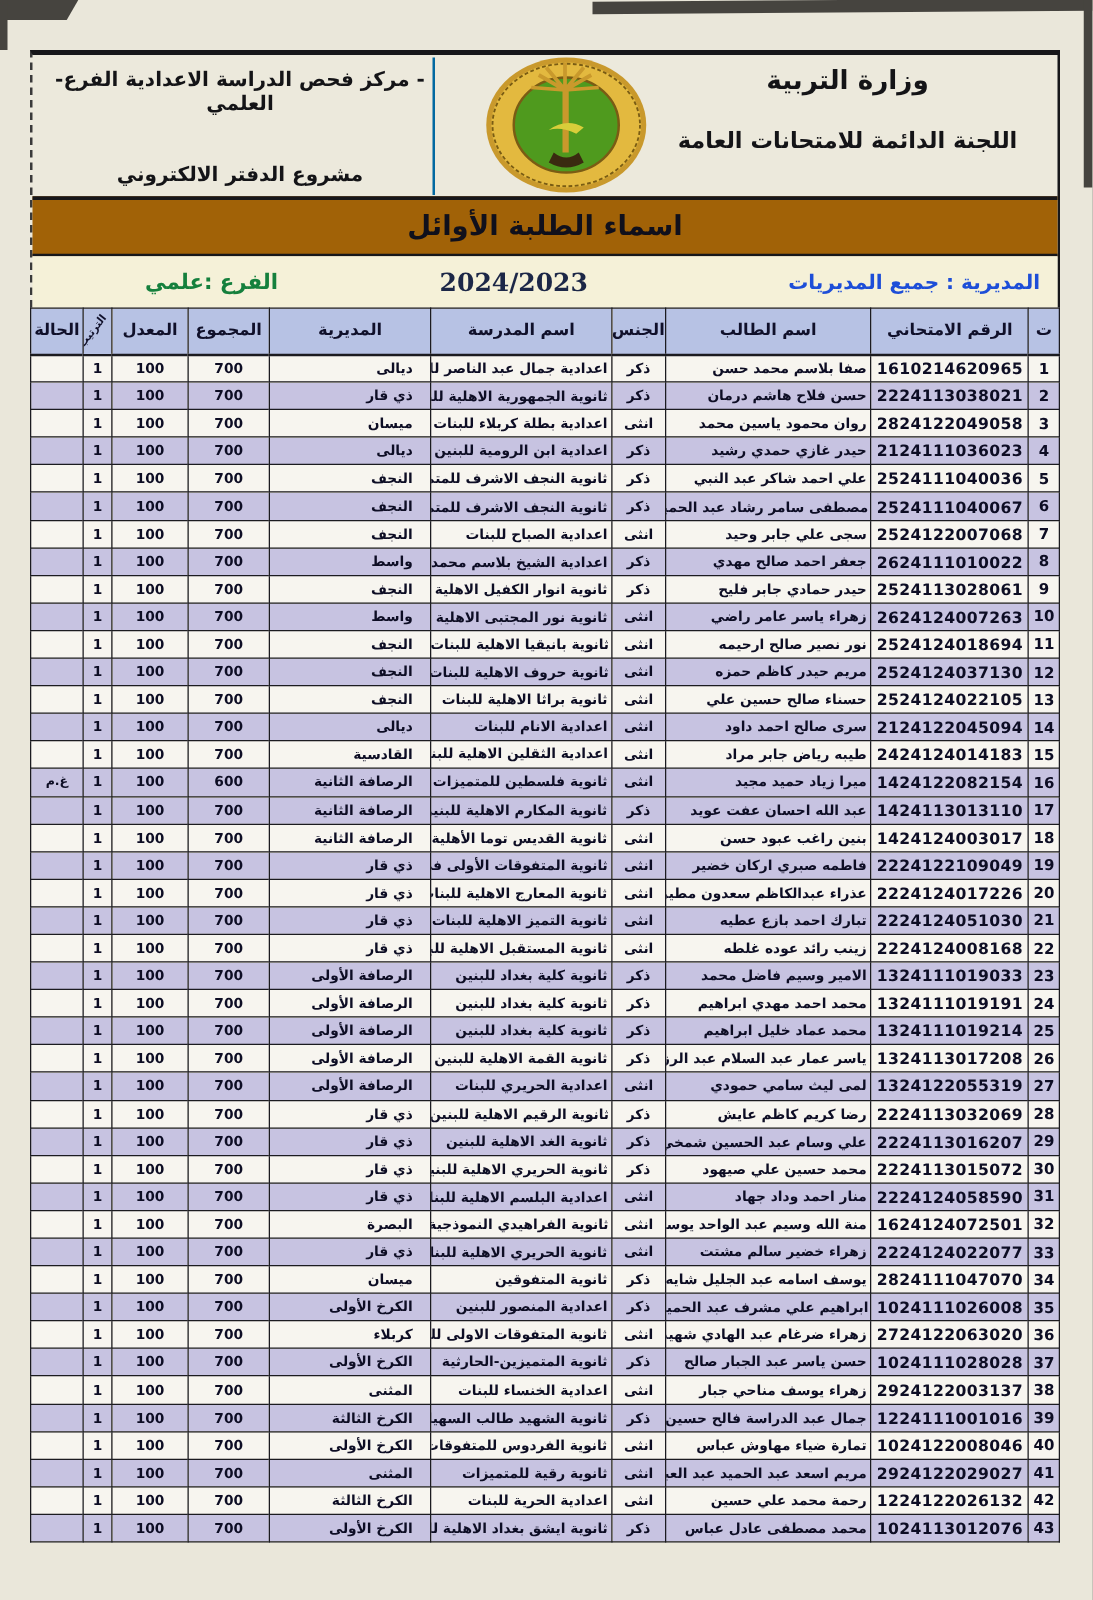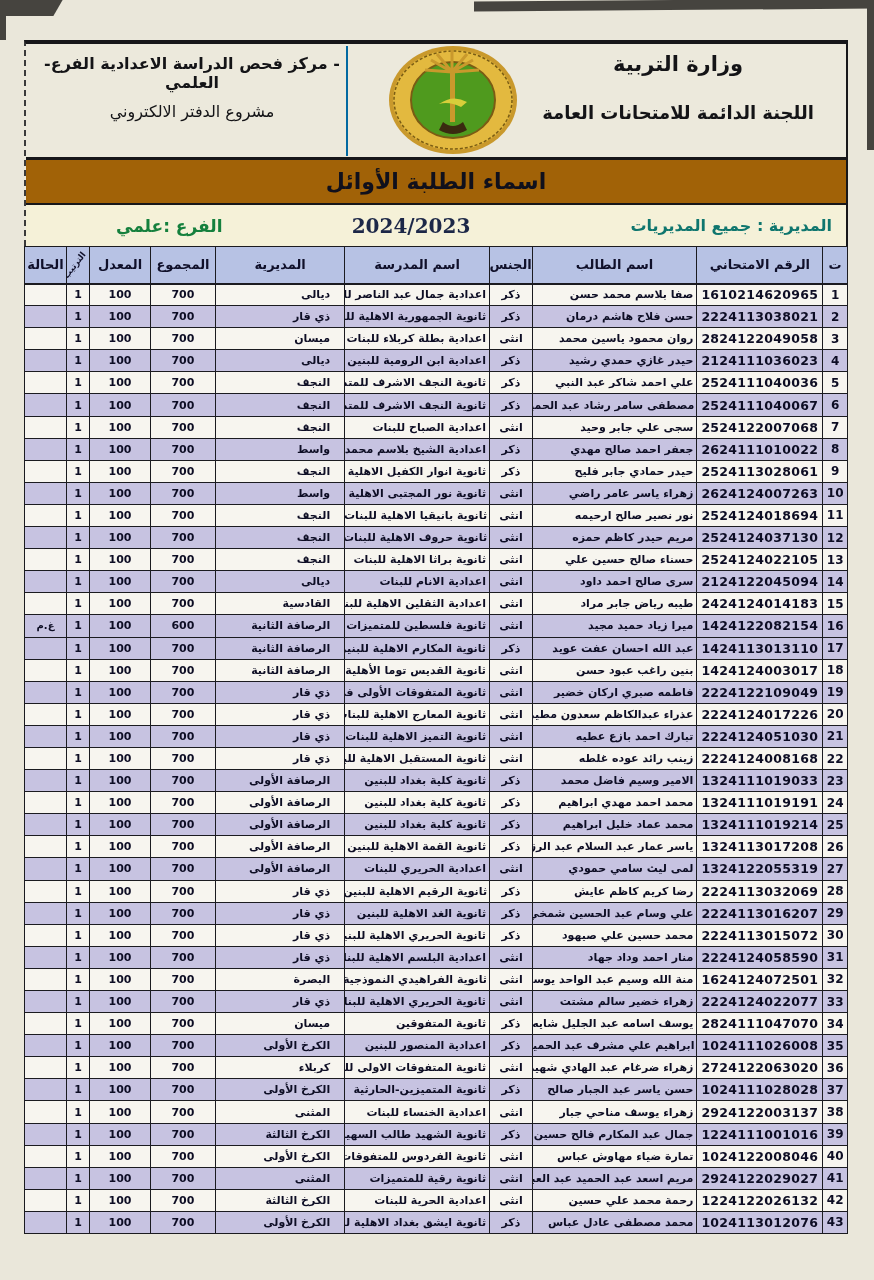--- a/index.html
+++ b/index.html
@@ -37,21 +37,21 @@
     color:#141417;
   }
   .ministry-line1 { font-size:21px; font-weight:bold; }
   .ministry-line2 { font-size:18px; font-weight:bold; margin-top:26px; }
   .center-block {
     position:absolute; top:2px; left:12px; width:310px; height:110px;
     border-left:none; border-right:2px solid #0369a1;
     text-align:center; color:#141417;
   }
   .center-line1 { font-size:16px; font-weight:bold; margin-top:8px; }
-  .center-line2 { font-size:16px; font-weight:normal; margin-top:10px; }
+  .center-line2 { font-size:16px; font-weight:bold; margin-top:38px; }
   
   .emblem {
     position:absolute; top:0px; right:320px; width:145px; height:112px;
   }
   .emblem svg { width:100%; height:100%; }
 
   .title-band {
     position:relative; height:48px; width:100%;
     background:#a16207;
     border-top:3px solid #17171a;
@@ -59,21 +59,21 @@
     display:flex; align-items:center; justify-content:center;
   }
   .title-band .doc-title {
     font-size:22px; font-weight:bold; color:#10101c;
   }
   .info-row {
     position:relative; height:41px; width:100%;
     background:#f5f1d8;
     display:flex; align-items:center;
   }
-  .info-directorate { position:absolute; right:14px; font-size:16px; font-weight:bold; color:#0f766e; }
+  .info-directorate { position:absolute; right:14px; font-size:16px; font-weight:bold; color:#1d4ed8; }
   .info-year { position:absolute; right:320px; width:230px; text-align:center; font-size:20px; font-weight:bold; color:#1c2747; font-family:"DejaVu Serif", serif; }
   .info-branch { position:absolute; left:90px; font-size:17px; font-weight:bold; color:#15803d; }
 
   
   .results-table {
     position:absolute; top:246px; left:24px; right:26px;
     border-collapse:collapse;
     width:824px;
     table-layout:fixed;
   }
@@ -628,21 +628,21 @@
           <td class="cell-school">اعدادية الخنساء للبنات</td>
           <td class="cell-directorate">المثنى</td>
           <td class="cell-generic">700</td>
           <td class="cell-generic">100</td>
           <td class="cell-generic">1</td>
           <td class="cell-status"></td>
         </tr>
         <tr class="stripe">
           <td class="cell-no">39</td>
           <td class="cell-exam">1224111001016</td>
-          <td class="cell-name">جمال عبد المكارم فالح حسين</td>
+          <td class="cell-name">جمال عبد الدراسة فالح حسين</td>
           <td class="cell-generic">ذكر</td>
           <td class="cell-school">ثانوية الشهيد طالب السهيل للمتميزين</td>
           <td class="cell-directorate">الكرخ الثالثة</td>
           <td class="cell-generic">700</td>
           <td class="cell-generic">100</td>
           <td class="cell-generic">1</td>
           <td class="cell-status"></td>
         </tr>
         <tr>
           <td class="cell-no">40</td>

